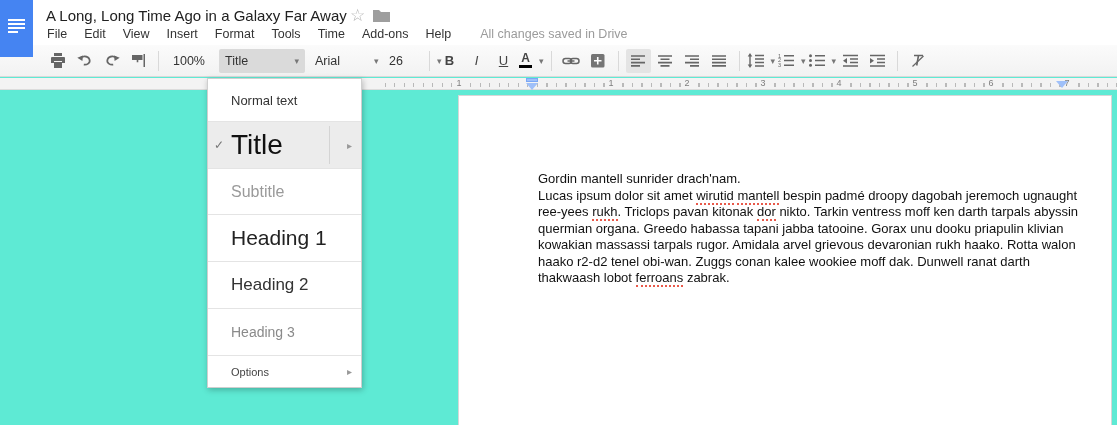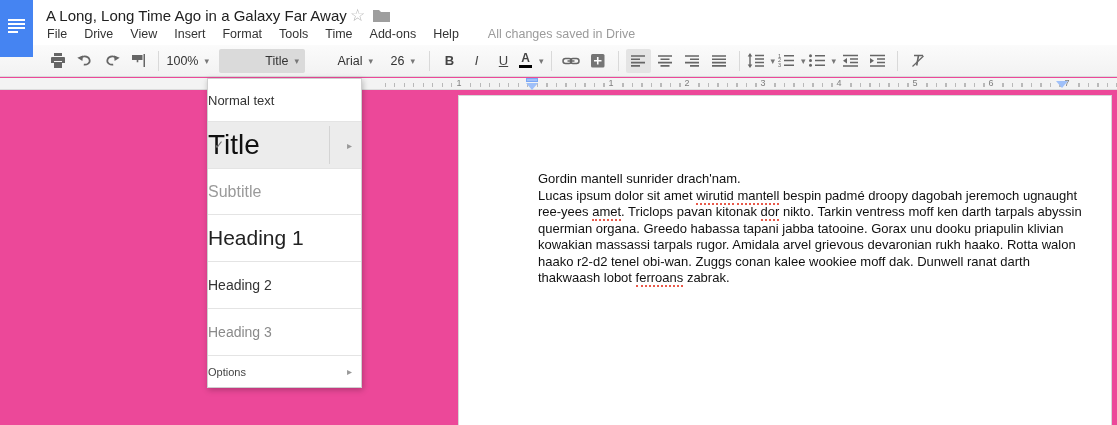--- a/index.html
+++ b/index.html
@@ -1,18 +1,18 @@
 <!DOCTYPE html>
 <html><head>
 <meta charset="utf-8">
 <style>
   * { margin:0; padding:0; box-sizing:border-box; }
   body { background:#fff; }
   .root { position:relative; width:1117px; height:425px; overflow:hidden;
-          background:#ec4899; font-family:"Liberation Sans", sans-serif; }
+          background:#5eead4; font-family:"Liberation Sans", sans-serif; }
 
   
   .topbar { position:absolute; left:0; top:0; width:100%; height:45px; background:#fff; }
   .logo { position:absolute; left:0; top:0; width:33px; height:57px; background:#4584f2; z-index:50; }
   .logo-lines { position:absolute; left:8px; top:19px; width:17px; height:14px;
                 background:repeating-linear-gradient(#fff 0 2px, rgba(0,0,0,0) 2px 4px); }
   .logo-lines::after { content:""; position:absolute; right:0; bottom:0; width:7px; height:3px; background:#4584f2; }
   .doc-title { position:absolute; left:46px; top:7px; font-size:15px; color:#212121; white-space:nowrap; }
   .star { position:absolute; left:350px; top:5px; font-size:17px; color:#b5b5b5; }
   .folder { position:absolute; left:373px; top:9px; }
@@ -21,22 +21,22 @@
   .menu-row .mi { cursor:default; }
   .save-status { margin-left:12px; color:#9b9b9b; }
 
   
   .toolbar { position:absolute; left:0; top:45px; width:100%; height:32px;
              background:linear-gradient(#fbfbfb,#f2f2f2); border-bottom:1px solid #d9d9d9;
              display:flex; align-items:center; padding-left:44px; }
   .tbtn { height:24px; min-width:25px; display:flex; align-items:center; justify-content:center;
           border-radius:2px; margin:0 1px; }
   .sep { width:1px; height:20px; background:#d9d9d9; margin:0 6px; flex:0 0 1px; }
-  .sel { display:flex; align-items:center; justify-content:flex-end; padding:0 6px;
-         height:24px; border-radius:2px; margin:0 2px; }
+  .sel { display:flex; align-items:center; justify-content:space-between; padding:0 6px;
+         height:24px; border-radius:2px; margin:0 2px;gap:28px; }
   .sel .lbl { font-size:12.5px; color:#333; }
   .dd { font-size:9px; color:#777; margin-left:6px; }
   .zoom-sel { width:48px; }
   .style-sel { width:86px; background:#dadada; }
   .font-sel { width:70px; }
   .size-sel { width:38px; }
   .bi { font-size:13px; color:#444; width:22px; text-align:center; }
   .b { font-weight:bold; } .i { font-style:italic; } .u { text-decoration:underline; }
   .acolor { display:flex; flex-direction:column; align-items:center; line-height:11px; margin:0 1px; }
   .acolor .a { font-size:12px; font-weight:bold; color:#444; }
@@ -67,30 +67,30 @@
   .dtitle { font-size:28px; line-height:39px; color:#000; letter-spacing:-0.2px; white-space:nowrap; }
   .caret { display:inline-block; width:2px; height:31px; background:#000; vertical-align:-5px; margin-right:1px; }
   .dsub { margin-top:27px; font-size:13px; color:#000; }
   .dbody { font-size:13px; line-height:16.5px; color:#111; }
   .dbody .ln { white-space:nowrap; }
   .misspell { border-bottom:2px dotted #e8594a; }
 
   
   .style-menu { position:absolute; left:207px; top:78px; width:155px; z-index:40;
                 background:#fff; border:1px solid #cfcfcf; box-shadow:1px 2px 6px rgba(0,0,0,.25); }
-  .sm-row { position:relative; display:flex; align-items:center; 
+  .sm-row { position:relative; display:flex; align-items:center; padding-left:23px;
             border-bottom:1px solid #e4e4e4; background:#fff; cursor:default; }
   .sm-row:last-child { border-bottom:none; }
   .h44{height:43px}.h48{height:47px}.h47{height:46px}.h32{height:31px}
   .sm-normal { font-size:13px; color:#333; }
   .sm-title-row { background:#ececec; }
   .sm-title { font-size:28px; color:#111; }
   .sm-sub { font-size:16px; color:#9a9a9a; }
   .sm-h1 { font-size:21px; color:#222; }
-  .sm-h2 { font-size:14px; color:#333; }
+  .sm-h2 { font-size:17px; color:#333; }
   .sm-h3 { font-size:14px; color:#8a8a8a; }
   .sm-opt { font-size:11px; color:#444; }
   .check { position:absolute; left:6px; font-size:12px; color:#777; }
   .subarrow { position:absolute; right:9px; font-size:10px; color:#999; }
   .vdiv { position:absolute; right:31px; top:4px; bottom:4px; width:1px; background:#d4d4d4; }
 
   svg { display:block; }
 </style>
 </head>
 <body>
@@ -98,21 +98,21 @@
 <div class="root">
 
   <div class="topbar">
     <span class="doc-title">A Long, Long Time Ago in a Galaxy Far Away</span>
     <span class="star">☆</span>
     <svg class="folder" width="17" height="13" viewBox="0 0 17 13">
       <path fill="#9e9e9e" d="M0 1h6l2 2h9v10H0z"></path>
     </svg>
     <div class="menu-row">
       <span class="mi">File</span>
-      <span class="mi">Drive</span>
+      <span class="mi">Edit</span>
       <span class="mi">View</span>
       <span class="mi">Insert</span>
       <span class="mi">Format</span>
       <span class="mi">Tools</span>
       <span class="mi">Time</span>
       <span class="mi">Add-ons</span>
       <span class="mi">Help</span>
       <span class="save-status">All changes saved in Drive</span>
     </div>
   </div>
@@ -298,21 +298,21 @@
       <div class="tri"></div>
     </div>
     <div class="mr"></div>
   </div>
 
   <div class="canvas">
     <div class="page">
       <div class="dbody">
         <div class="ln"><span>Gordin mantell sunrider drach'nam.</span></div>
         <div class="ln"><span>Lucas ipsum dolor sit amet </span><span class="misspell">wirutid</span><span> </span><span class="misspell">mantell</span><span> bespin padmé droopy dagobah jeremoch ugnaught</span></div>
-        <div class="ln"><span>ree-yees </span><span class="misspell">amet</span><span>. Triclops pavan kitonak </span><span class="misspell">dor</span><span> nikto. Tarkin ventress moff ken darth tarpals abyssin</span></div>
+        <div class="ln"><span>ree-yees </span><span class="misspell">rukh</span><span>. Triclops pavan kitonak </span><span class="misspell">dor</span><span> nikto. Tarkin ventress moff ken darth tarpals abyssin</span></div>
         <div class="ln"><span>quermian organa. Greedo habassa tapani jabba tatooine. Gorax unu dooku priapulin klivian</span></div>
         <div class="ln"><span>kowakian massassi tarpals rugor. Amidala arvel grievous devaronian rukh haako. Rotta walon</span></div>
         <div class="ln"><span>haako r2-d2 tenel obi-wan. Zuggs conan kalee wookiee moff dak. Dunwell ranat darth</span></div>
         <div class="ln"><span>thakwaash lobot </span><span class="misspell">ferroans</span><span> zabrak.</span></div>
       </div>
     </div>
   </div>
 
   <div class="style-menu">
     <div class="sm-row h44">

